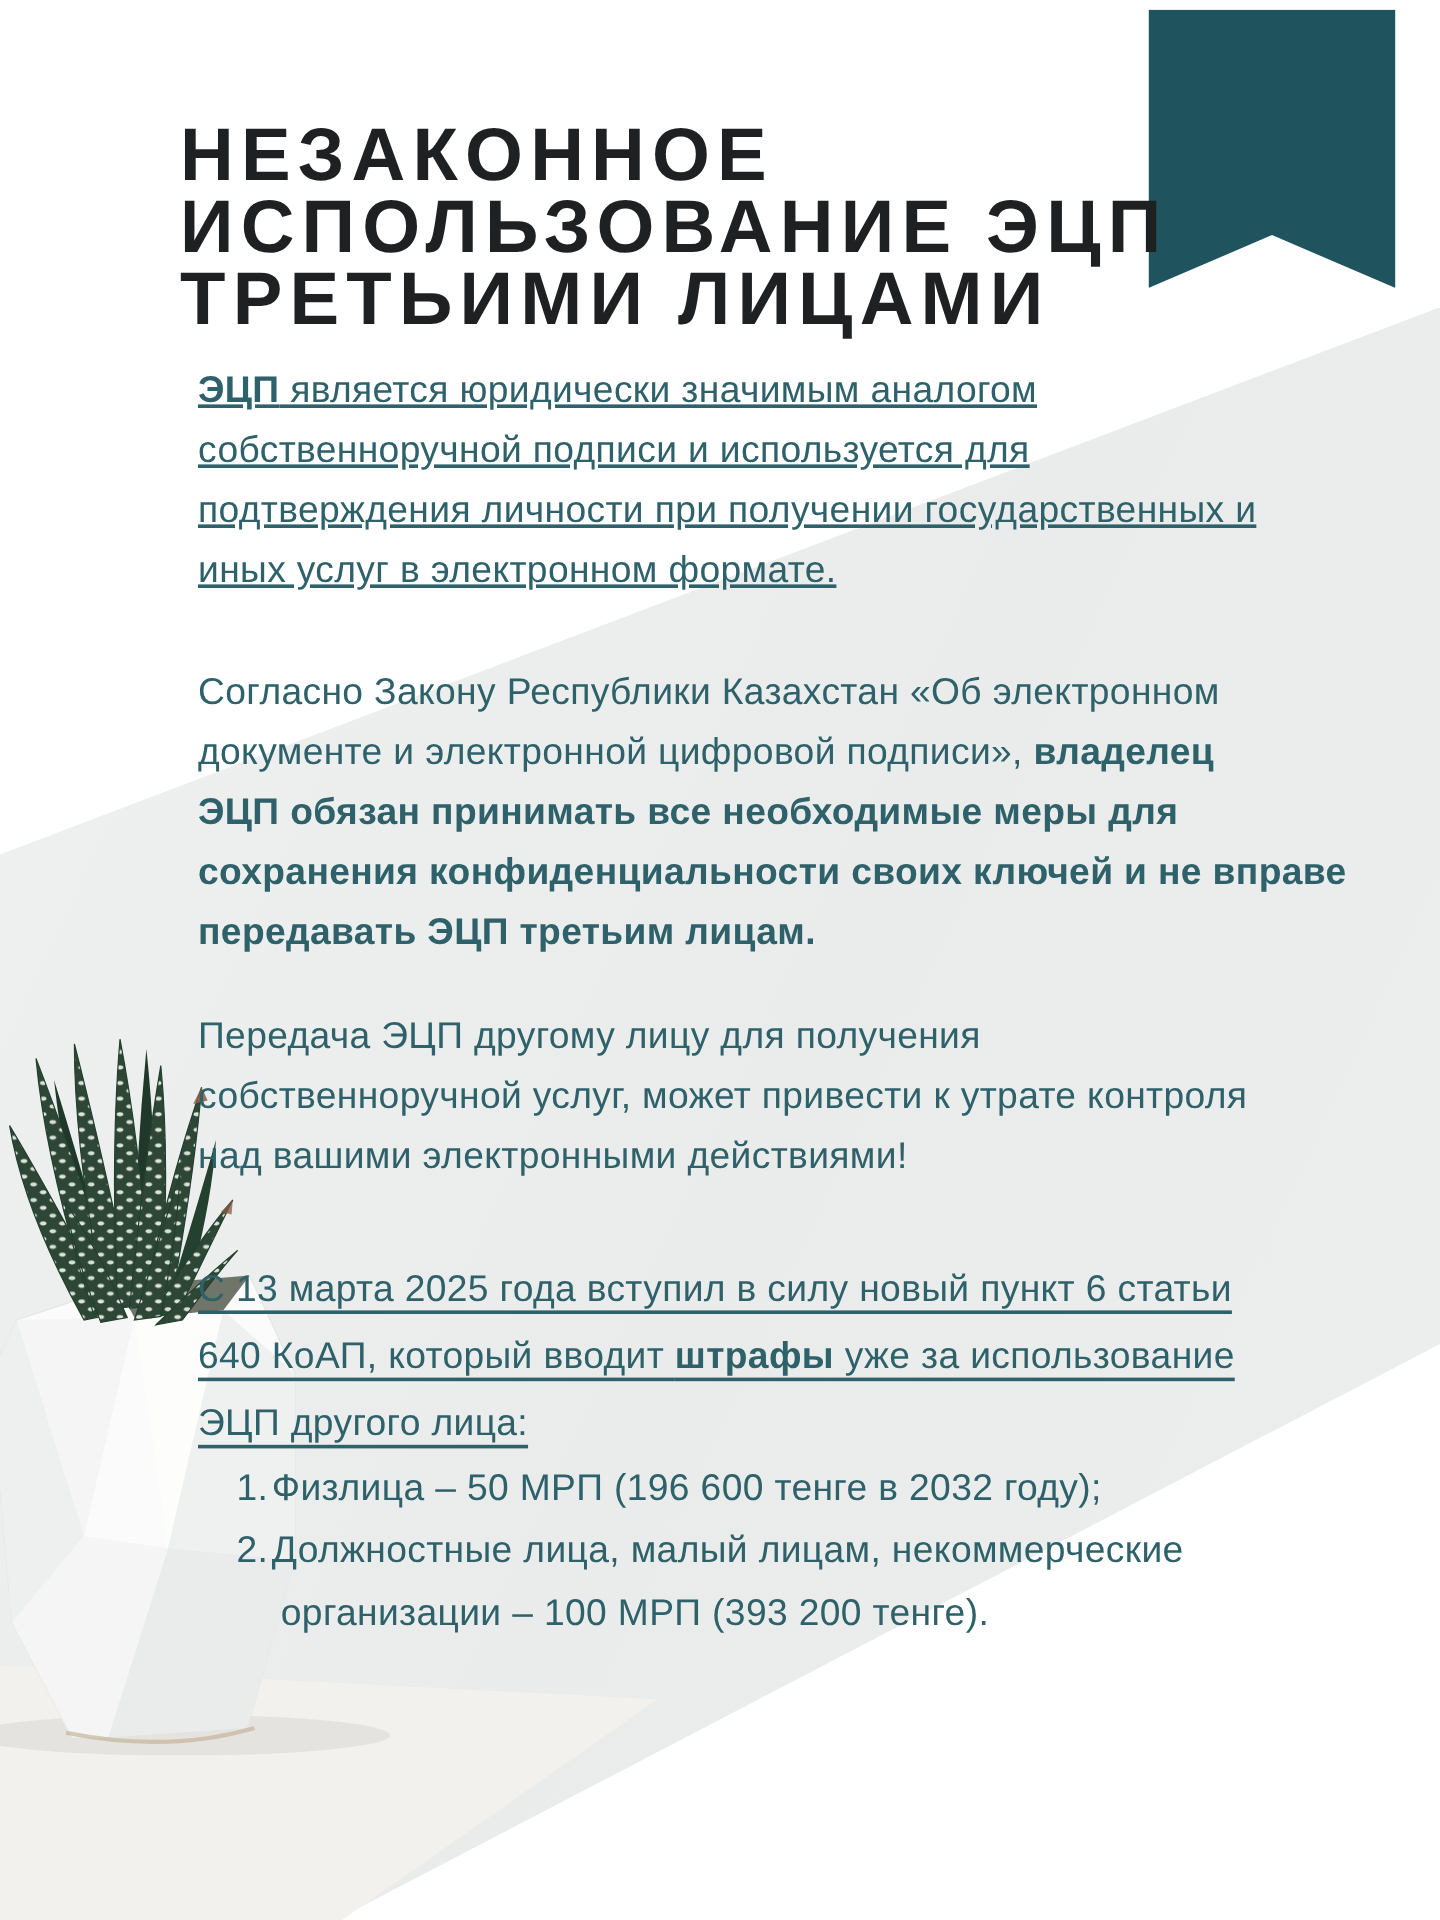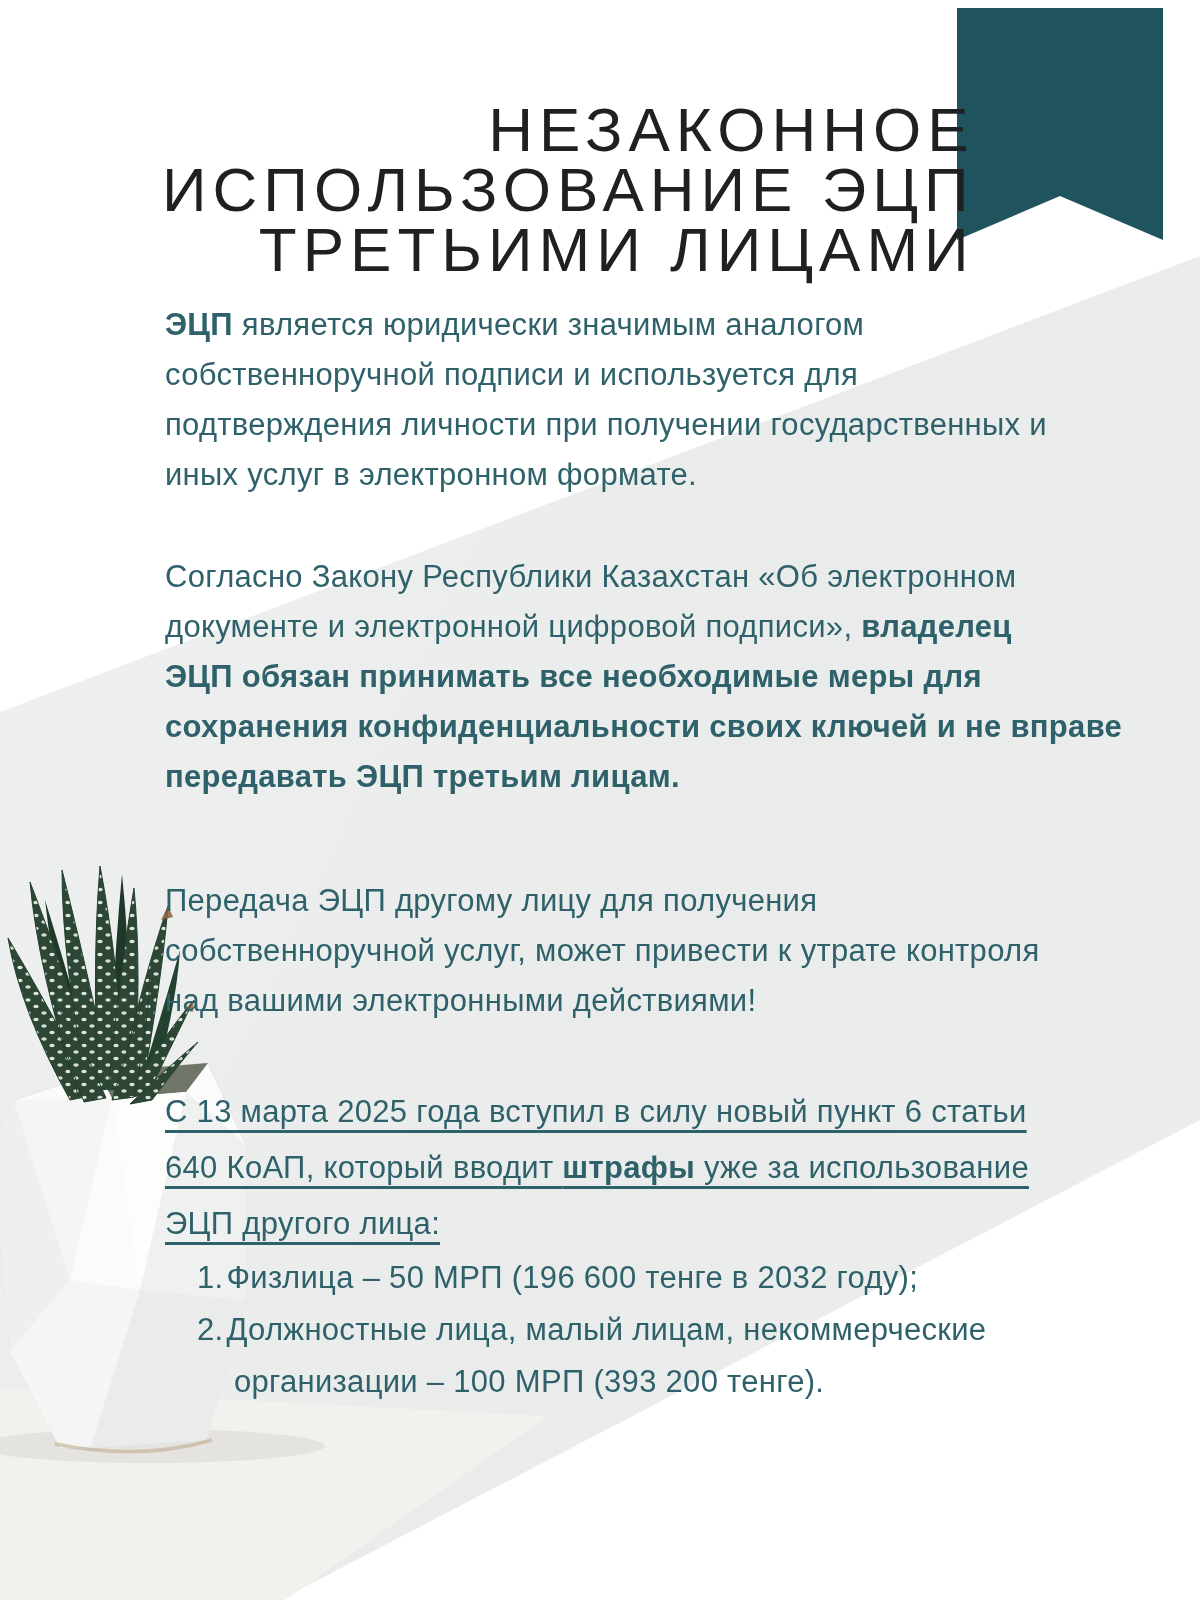--- a/index.html
+++ b/index.html
@@ -11,31 +11,31 @@
     position:absolute;inset:0;
     background:linear-gradient(115deg,#eff2f1 0%,#e9eceb 55%,#ebeeed 100%);
     clip-path:polygon(100% 16%,100% 70%,23.3% 100%,0% 100%,0% 44.5%);
   }
   .plant{position:absolute;left:0;top:860px;width:600px;height:740px;}
   .ribbon{
     position:absolute;left:957px;top:8px;width:206px;height:232px;background:#1f545f;
     clip-path:polygon(0 0,100% 0,100% 100%,50% 81%,0 100%);
   }
   .title{
-    position:absolute;left:162px;top:100px;color:#1e2021;
-    font-weight:400;font-size:62px;line-height:60px;letter-spacing:6px;white-space:nowrap;text-align:right;
+    position:absolute;left:150px;top:100px;color:#1e2021;
+    font-weight:700;font-size:62px;line-height:60px;letter-spacing:6px;white-space:nowrap;
   }
   .content{
     position:absolute;left:165px;top:300px;width:1010px;color:#2e616a;
     font-size:31px;line-height:50px;letter-spacing:0.3px;
   }
   .ln{white-space:nowrap;}
   .bld{font-weight:700;}
-  .p1{margin-bottom:52px;}
-  .p2{margin-bottom:74px;}
+  .p1{margin-bottom:52px;text-decoration:underline;}
+  .p2{margin-bottom:36px;}
   .p3{margin-bottom:58px;}
   .p3 .ln{font-weight:400;}
   .p4{line-height:56px;margin-bottom:0;}
   .p4 .ln{
     text-decoration:underline;
     text-decoration-thickness:2.5px;
     text-underline-offset:8px;
   }
   .fines .li{display:flex;line-height:52px;padding-left:32px;}
   .fines .num{flex:0 0 auto;margin-right:3px;}

